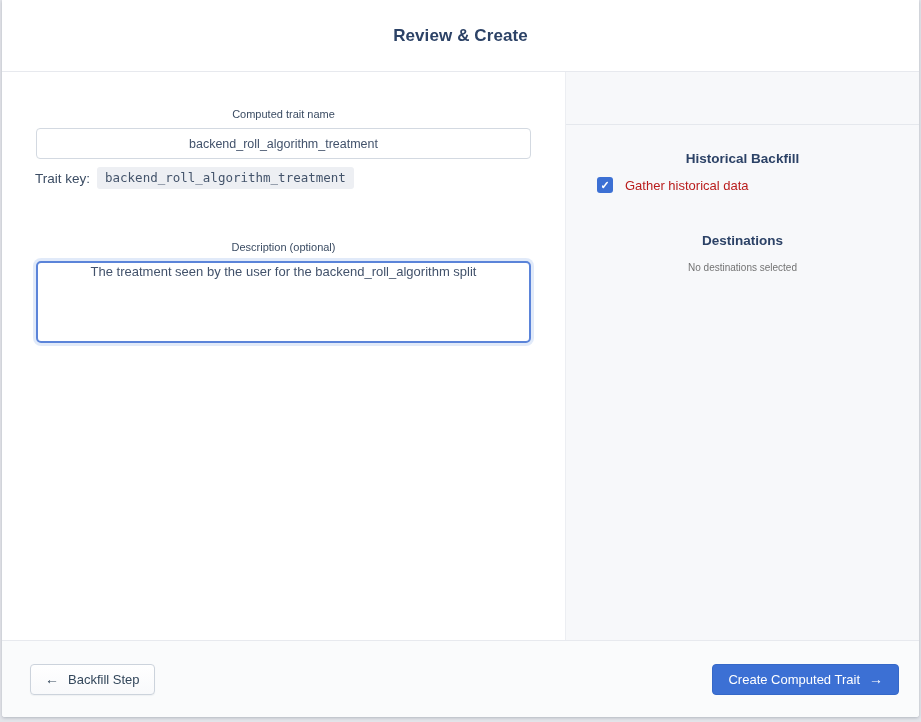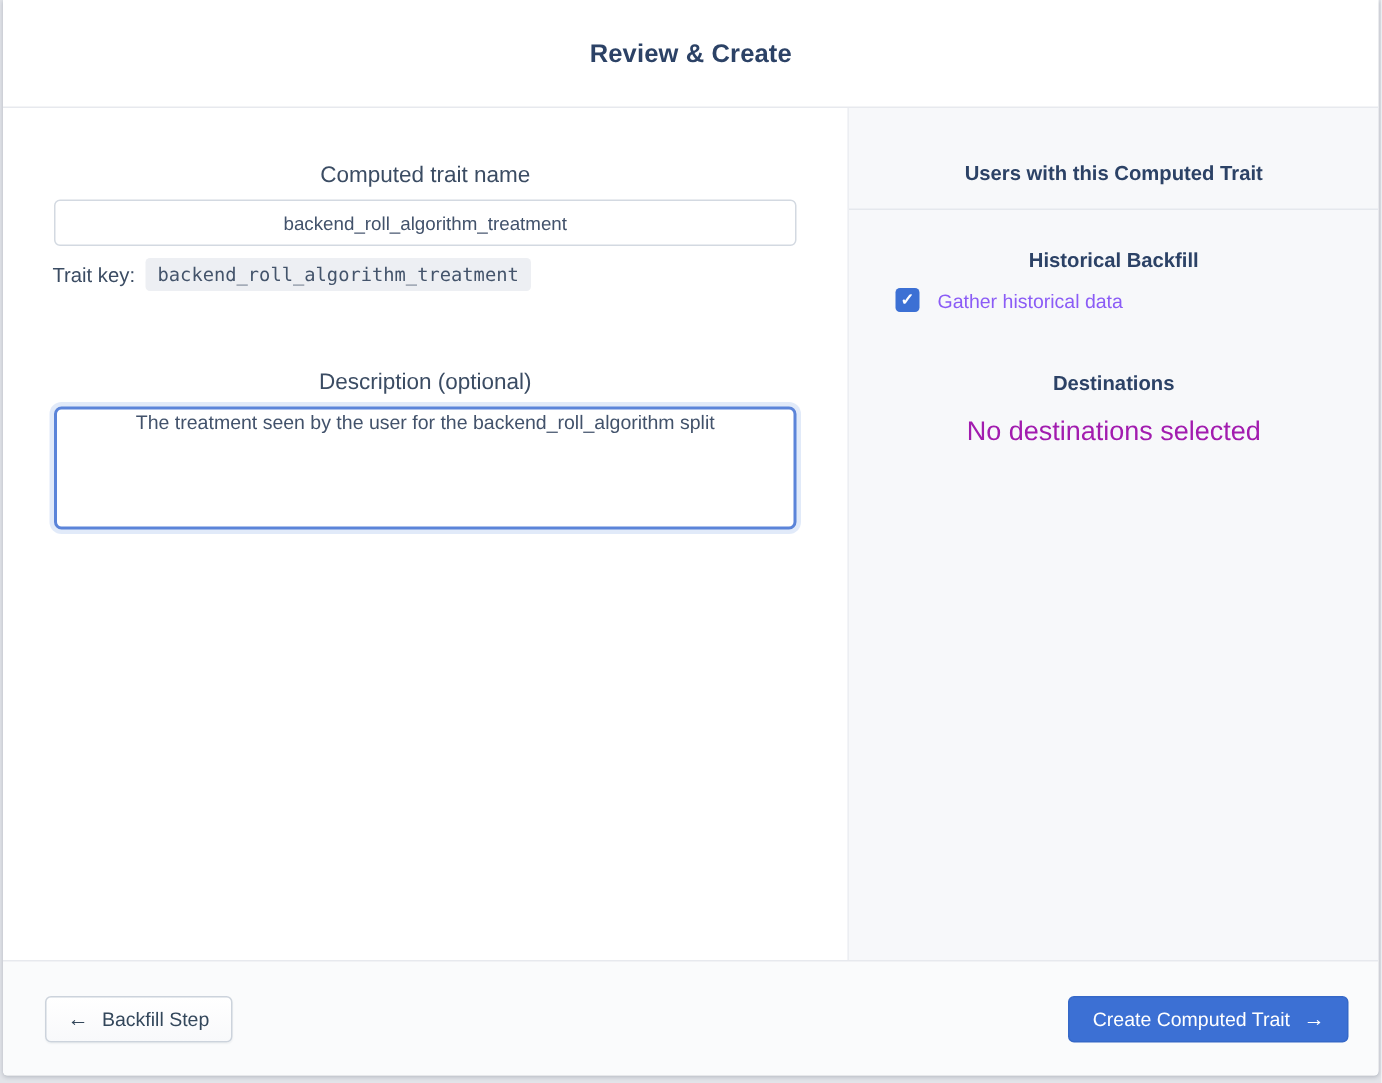--- a/index.html
+++ b/index.html
@@ -37,21 +37,21 @@
     padding:36px 33px 0 33px;
   }
   .right-pane {
     flex:1 1 auto;
     background:#f7f8fa;
     border-left:1px solid #eceef2;
     padding:36px 31px 0 31px;
   }
   
   .field-label {
-    font-size:15px; color:#3b4c63; font-weight:400; margin-bottom:8px;
+    font-size:11px; color:#3b4c63; font-weight:400; margin-bottom:8px;
   }
   .text-input {
     width:495px; height:31px;
     border:1px solid #d3d9e1; border-radius:4px;
     background:#ffffff;
     padding:0 11px;
     font-family:"Liberation Sans", sans-serif;
     font-size:12.5px; color:#42526b;
     outline:none;
   }
@@ -94,27 +94,27 @@
   .checkbox-row {
     margin-top:11px; display:flex; align-items:center;
   }
   .checkbox {
     width:16px; height:16px; flex:0 0 16px;
     background:#3c70d4; border-radius:3px;
     display:flex; align-items:center; justify-content:center;
     color:#ffffff; font-size:11px; font-weight:700; line-height:1;
     cursor:pointer;
   }
-  .checkbox-label { margin-left:12px; font-size:13px; color:#8b5cf6; }
+  .checkbox-label { margin-left:12px; font-size:13px; color:#b91c1c; }
   .backfill-description {
     margin-top:12px; max-width:314px;
     font-size:12.5px; line-height:17.5px; color:#5b6a80;
   }
   .destinations-heading { margin-top:40px; }
-  .destinations-empty { margin-top:14px; font-size:18px; color:#a21caf; }
+  .destinations-empty { margin-top:14px; font-size:10px; color:#737373; }
   
   .footer {
     flex:0 0 77px; height:77px;
     border-top:1px solid #e7e9ee;
     background:#fafbfc;
     display:flex; align-items:center; justify-content:space-between;
     padding:0 20px 0 28px;
   }
   .btn {
     height:31px; border-radius:4px;
@@ -161,21 +161,20 @@
 
       <div class="description-block">
         <div class="field-label">Description (optional)</div>
         <textarea class="description-textarea" style="">The treatment seen by the user for the backend_roll_algorithm split</textarea>
       </div>
 
     </div>
 
     <div class="right-pane">
 
-      <div class="summary-heading">Users with this Computed Trait</div>
 
       <hr class="pane-divider">
 
       <div class="summary-heading backfill-heading">Historical Backfill</div>
 
       <div class="checkbox-row">
         <span class="checkbox">
           <span>✓</span>
         </span>
         <span class="checkbox-label">Gather historical data</span>

